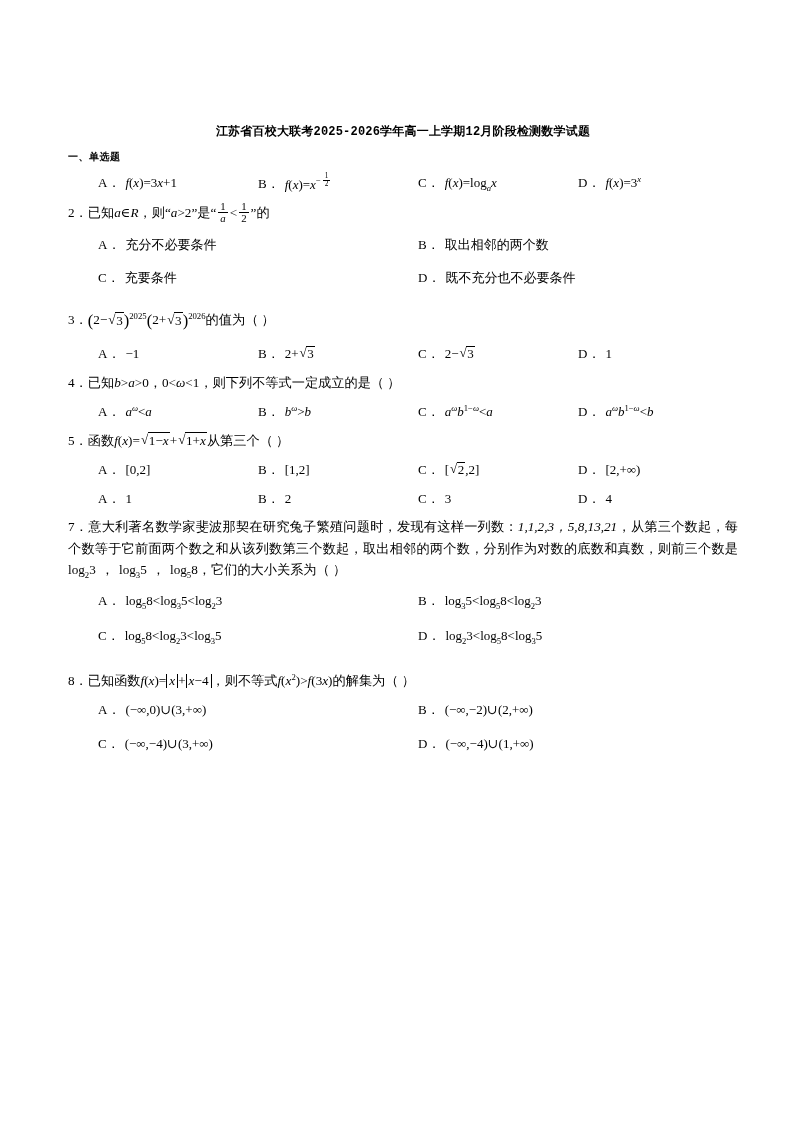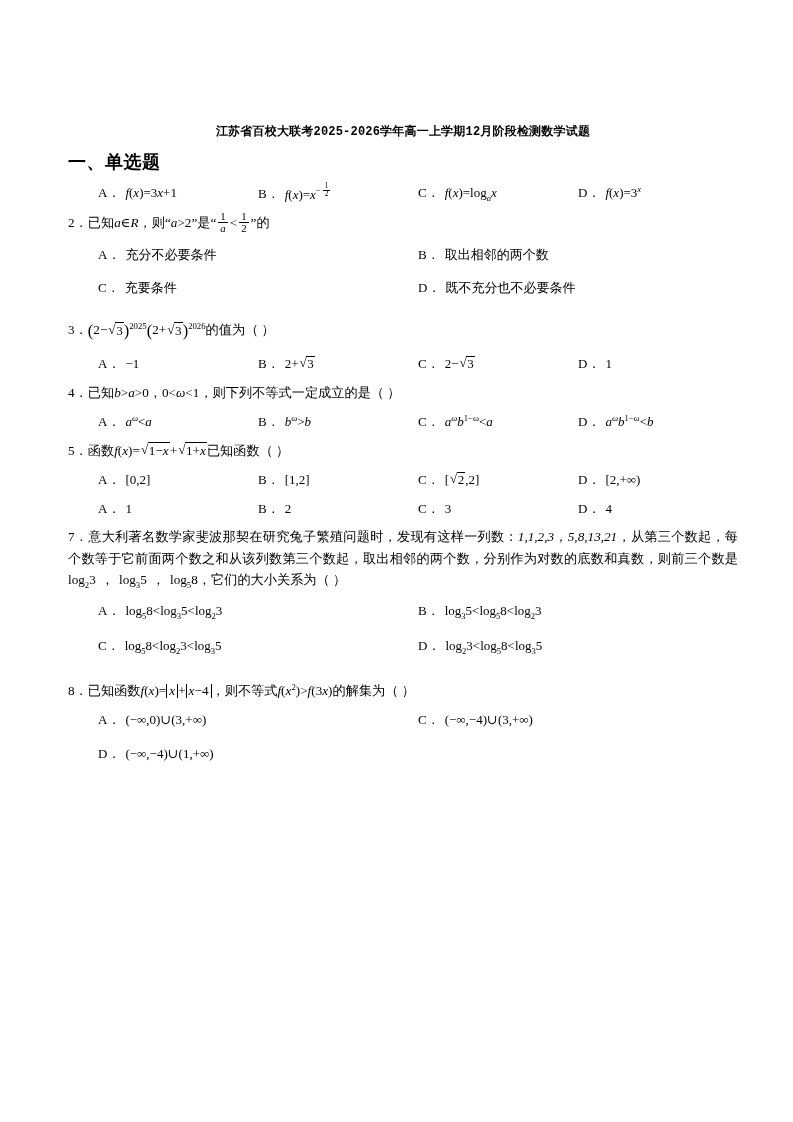--- a/index.html
+++ b/index.html
@@ -23,21 +23,21 @@
     font-family: Liberation Mono, monospace;
     font-weight: bold;
     font-size: 12px;
     text-align: center;
     letter-spacing: 0.2px;
     margin: 0 0 9px 0;
     line-height: 1.3;
   }
   .section-heading {
     font-weight: bold;
-    font-size: 18px;
+    font-size: 10px;
     margin: 8px 0 7px 0;
     letter-spacing: 0.5px;
   }
   .question {
     margin-bottom: 2px;
   }
   .stem {
     font-size: 13.2px;
     line-height: 1.62;
     margin: 8px 0 0 0;
@@ -201,21 +201,21 @@
     <div class="options cols4">
       <div class="opt"><span class="opt-label">A．</span><span class="m">a</span><sup class="m">ω</sup>&lt;<span class="m">a</span></div>
       <div class="opt"><span class="opt-label">B．</span><span class="m">b</span><sup class="m">ω</sup>&gt;<span class="m">b</span></div>
       <div class="opt"><span class="opt-label">C．</span><span class="m">a</span><sup class="m">ω</sup><span class="m">b</span><sup>1−<span class="m">ω</span></sup>&lt;<span class="m">a</span></div>
       <div class="opt"><span class="opt-label">D．</span><span class="m">a</span><sup class="m">ω</sup><span class="m">b</span><sup>1−<span class="m">ω</span></sup>&lt;<span class="m">b</span></div>
     </div>
   </div>
 
   <div class="question">
     <div class="stem">
-      <span>5．</span><span>函数</span><span class="m">f</span>(<span class="m">x</span>)=<span class="sqrt"><span class="rad">1−<span class="m">x</span></span></span>+<span class="sqrt"><span class="rad">1+<span class="m">x</span></span></span><span>已知函数（    ）</span>
+      <span>5．</span><span>函数</span><span class="m">f</span>(<span class="m">x</span>)=<span class="sqrt"><span class="rad">1−<span class="m">x</span></span></span>+<span class="sqrt"><span class="rad">1+<span class="m">x</span></span></span><span>从第三个（    ）</span>
     </div>
     <div class="options cols4">
       <div class="opt"><span class="opt-label">A．</span>[0,2]</div>
       <div class="opt"><span class="opt-label">B．</span>[1,2]</div>
       <div class="opt"><span class="opt-label">C．</span>[<span class="sqrt"><span class="rad">2</span></span>,2]</div>
       <div class="opt"><span class="opt-label">D．</span>[2,+∞)</div>
     </div>
   </div>
 
   <div class="question">
@@ -238,18 +238,19 @@
       <div class="opt"><span class="opt-label">D．</span>log<sub>2</sub>3&lt;log<sub>5</sub>8&lt;log<sub>3</sub>5</div>
     </div>
   </div>
 
   <div class="question">
     <div class="stem">
       <span>8．</span><span>已知函数</span><span class="m">f</span>(<span class="m">x</span>)=<span class="abs"><span class="m">x</span></span>+<span class="abs"><span class="m">x</span>−4</span><span>，则不等式</span><span class="m">f</span>(<span class="m">x</span><sup>2</sup>)&gt;<span class="m">f</span>(3<span class="m">x</span>)<span>的解集为（    ）</span>
     </div>
     <div class="options cols2 tight">
       <div class="opt"><span class="opt-label">A．</span>(−∞,0)∪(3,+∞)</div>
+      <div class="opt"><span class="opt-label">B．</span>(−∞,−2)∪(2,+∞)</div>
       <div class="opt"><span class="opt-label">C．</span>(−∞,−4)∪(3,+∞)</div>
       <div class="opt"><span class="opt-label">D．</span>(−∞,−4)∪(1,+∞)</div>
     </div>
   </div>
 
 </div>
 
 </body></html>

